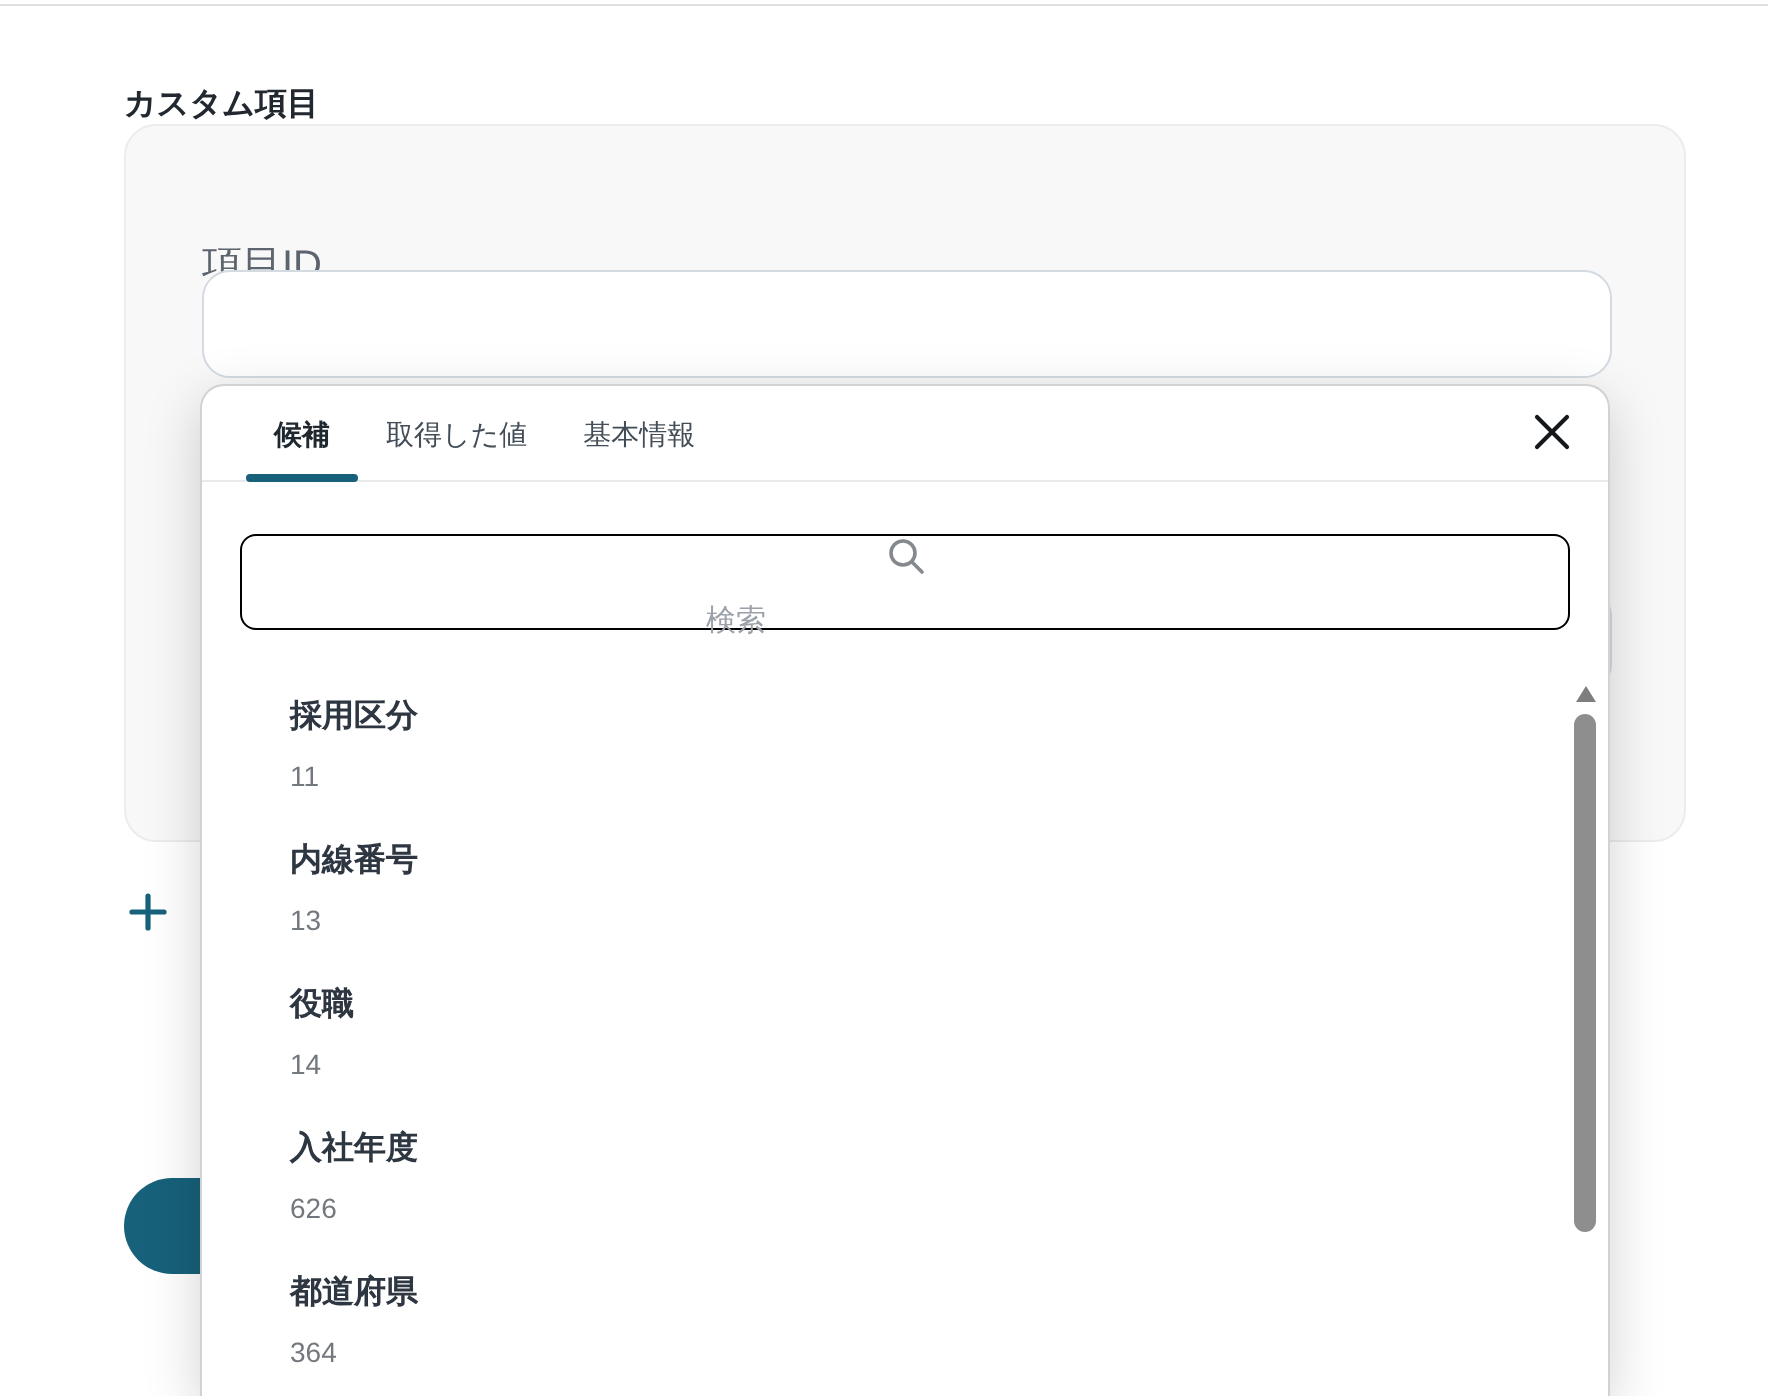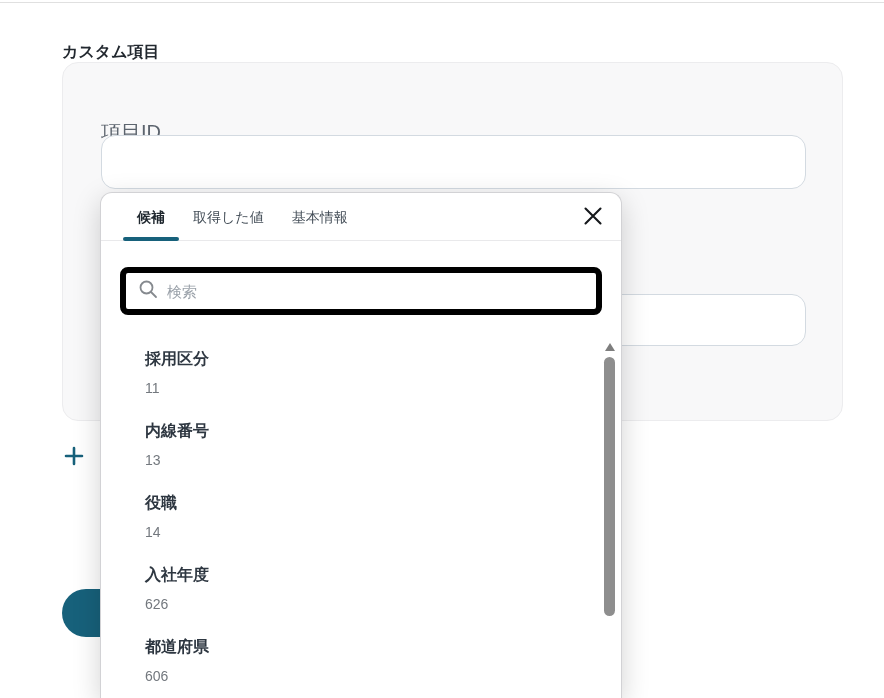--- a/index.html
+++ b/index.html
@@ -20,37 +20,37 @@
   .input-1 { left:38px; top:72px; width:705px; height:54px; }
   .input-2 { left:38px; top:231px; width:705px; height:52px; }
 
   .add-button { position:absolute; left:60px; top:443px; width:28px; height:28px; z-index:1;
                 background:none; border:none; cursor:pointer; display:flex; align-items:center; justify-content:center; }
 
   .primary-button { position:absolute; left:62px; top:589px; width:160px; height:48px; z-index:2;
                     background:#17617b; border:none; border-radius:24px; cursor:pointer; }
 
   
-  .popup { position:absolute; left:100px; top:192px; width:522px; height:506px; z-index:5;
+  .popup { position:absolute; left:100px; top:192px; width:705px; height:506px; z-index:5;
            background:#ffffff; border:1px solid #d2d2d5; border-bottom:none;
            border-radius:12px 12px 0 0; box-shadow:0 8px 28px rgba(0,0,0,0.18); }
 
   .tabbar { position:relative; display:flex; align-items:stretch; height:48px;
             padding-left:22px; border-bottom:1px solid #e9e9eb; }
   .tab { position:relative; padding:0 14px; font-size:14px; color:#434d57;
          line-height:48px; cursor:pointer; white-space:nowrap; }
   .tab.active { font-weight:700; color:#20282f; }
   .tab.active::after { content:""; position:absolute; left:0; right:0; bottom:-1px;
                        height:4px; border-radius:3px; background:#17617b; }
   .close-btn { position:absolute; right:14px; top:10px; width:28px; height:28px;
                background:none; border:none; cursor:pointer; display:flex;
                align-items:center; justify-content:center; }
 
   .search-row { display:flex; align-items:center; margin:26px 19px 0 19px; height:48px;
-                background:#ffffff; border:6px solid #000000; border-radius:8px; padding:0 12px; gap:9px; }
+                background:#ffffff; border:1px solid #000000; border-radius:8px; padding:0 12px; gap:9px;flex-direction:column; }
   .search-input { flex:1; border:none; outline:none; background:transparent;
                   font-size:15px; color:#2e3741; font-family:inherit; }
   .search-input::placeholder { color:#9aa1a9; }
 
   .list { margin-top:33px; padding-left:44px; padding-right:70px; }
   .list-item { margin-bottom:22px; cursor:pointer; }
   .item-name { font-size:16px; font-weight:700; color:#2e3741; line-height:22px; }
   .item-id { font-size:14px; color:#73787e; line-height:20px; margin-top:8px; }
 
   
@@ -123,21 +123,21 @@
       <div class="list-item">
         <div class="item-name">役職</div>
         <div class="item-id">14</div>
       </div>
       <div class="list-item">
         <div class="item-name">入社年度</div>
         <div class="item-id">626</div>
       </div>
       <div class="list-item">
         <div class="item-name">都道府県</div>
-        <div class="item-id">606</div>
+        <div class="item-id">364</div>
       </div>
     </div>
 
     <div class="scrollbar">
       <div class="scroll-arrow-up"></div>
       <div class="scroll-thumb"></div>
     </div>
 
   </div>
 </div>

